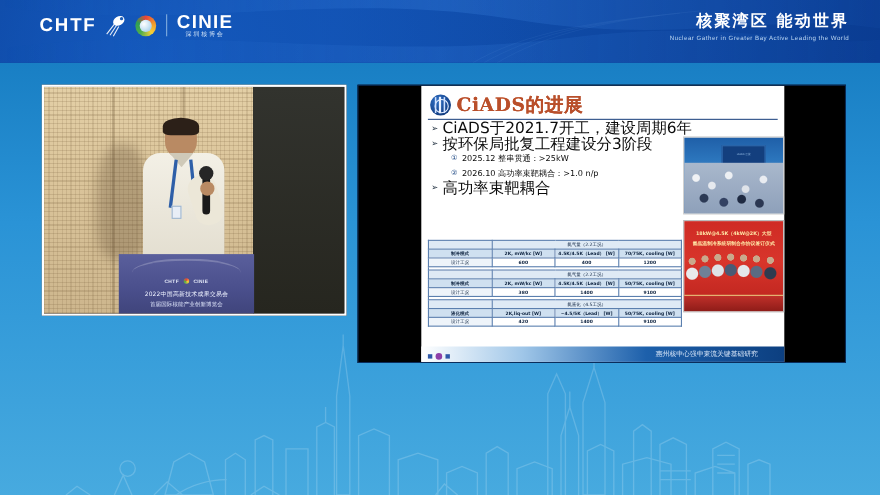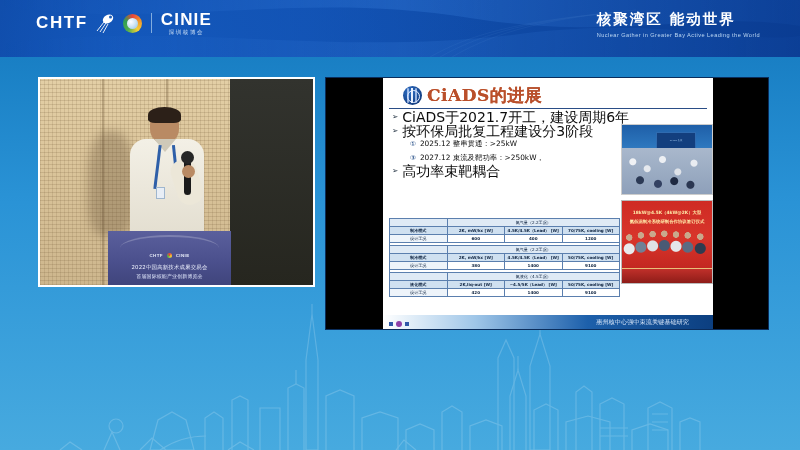--- a/index.html
+++ b/index.html
@@ -50,22 +50,22 @@
   .cinie-mark:after{
     content:""; position:absolute; left:4px; top:4px; width:11px; height:11px;
     border-radius:50%; background:radial-gradient(circle at 35% 35%,#ffffff 0%,#cfe6f5 45%,#8ec3e6 100%);
   }
   .vsep { width:1px; height:20px; background:#9ec3e8; opacity:.8; margin:0 2px; }
   .cinie-block { display:flex; flex-direction:column; align-items:center; line-height:1; }
   .cinie-word { color:#ffffff; font-weight:bold; font-size:17px; letter-spacing:1.2px; }
   .cinie-sub { color:#cfe2f7; font-size:5.5px; letter-spacing:1.6px; margin-top:2px; }
 
   .banner-right {
-    position:absolute; right:40px; top:10px;
-    display:flex; flex-direction:column; align-items:flex-start;
+    position:absolute; right:28px; top:10px;
+    display:flex; flex-direction:column; align-items:flex-end;
   }
   .slogan-cn {
     color:#ffffff; font-size:14.5px; font-weight:bold; letter-spacing:2px;
     font-family:"DejaVu Sans",sans-serif;
   }
   .slogan-en {
     color:#bcd7f3; font-size:5.6px; letter-spacing:.45px; margin-top:3px;
   }
 
   
@@ -170,21 +170,21 @@
   .slide-panel {
     position:absolute; left:325px; top:77px; width:444px; height:253px;
     background:#000; border:1px solid #0a2d5c; overflow:hidden;
   }
   .slide-inner {
     position:absolute; left:57px; top:0; width:330px; height:100%;
     background:#ffffff;
   }
   .slide-title-row {
     position:absolute; left:0; top:4px; height:26px; width:100%;
-    display:flex; align-items:center; gap:5px; padding-left:20px;
+    display:flex; align-items:center; gap:5px; padding-left:8px;
   }
   .atom-logo {
     width:19px; height:19px; border-radius:50%;
     background:radial-gradient(circle at 35% 30%,#2f6fc4 0%,#17468f 60%,#0d3068 100%);
     position:relative; flex:none;
   }
   .atom-logo:before{
     content:""; position:absolute; left:4px; top:4px; width:11px; height:11px;
     border:1.3px solid #e8f0ff; border-radius:50%;
   }
@@ -448,22 +448,22 @@
         <div class="b-row">
           <span class="b-mark">➢</span>
           <span class="b-text">按环保局批复工程建设分3阶段</span>
         </div>
 
         <div class="sub-row">
           <span class="sub-mark">①</span>
           <span class="sub-text">2025.12 整串贯通：&gt;25kW</span>
         </div>
         <div class="sub-row">
-          <span class="sub-mark">③</span>
-          <span class="sub-text">2027.12 束流及靶功率：&gt;250kW，</span>
+          <span class="sub-mark">②</span>
+          <span class="sub-text">2026.10 高功率束靶耦合：&gt;1.0 n/p</span>
         </div>
 
         <div class="b-row">
           <span class="b-mark">➢</span>
           <span class="b-text">高功率束靶耦合</span>
         </div>
       </div>
 
       <div class="tbl-wrap">
         <table class="cryo">

